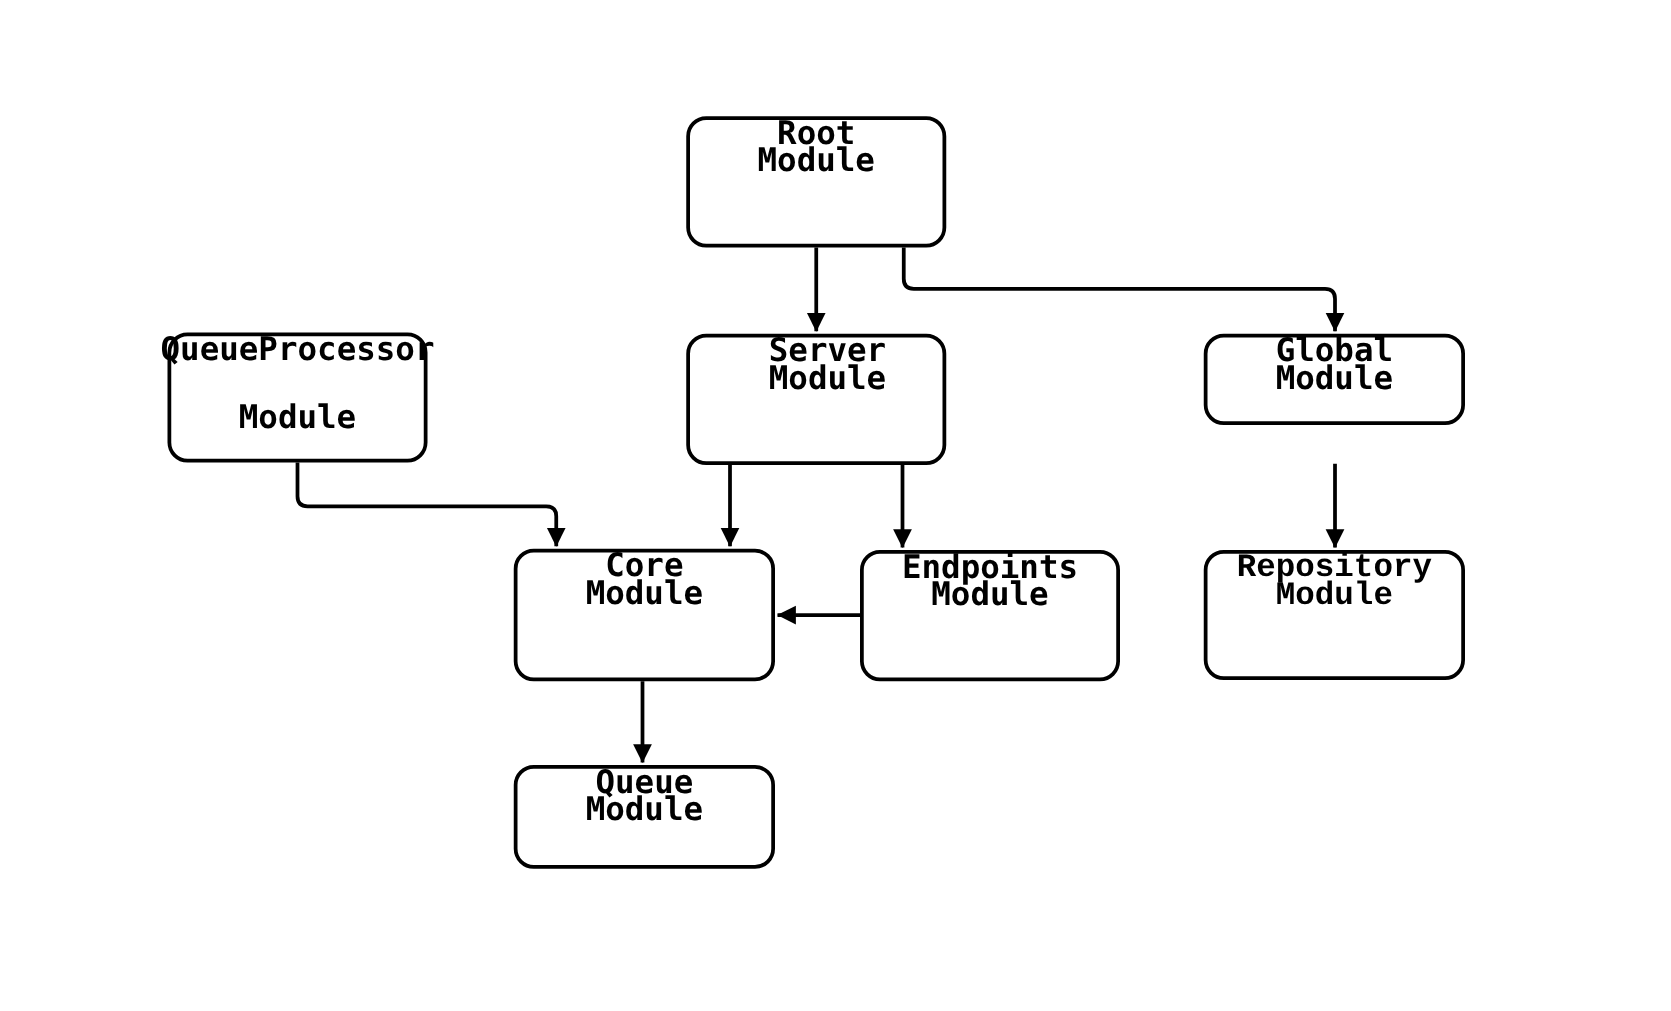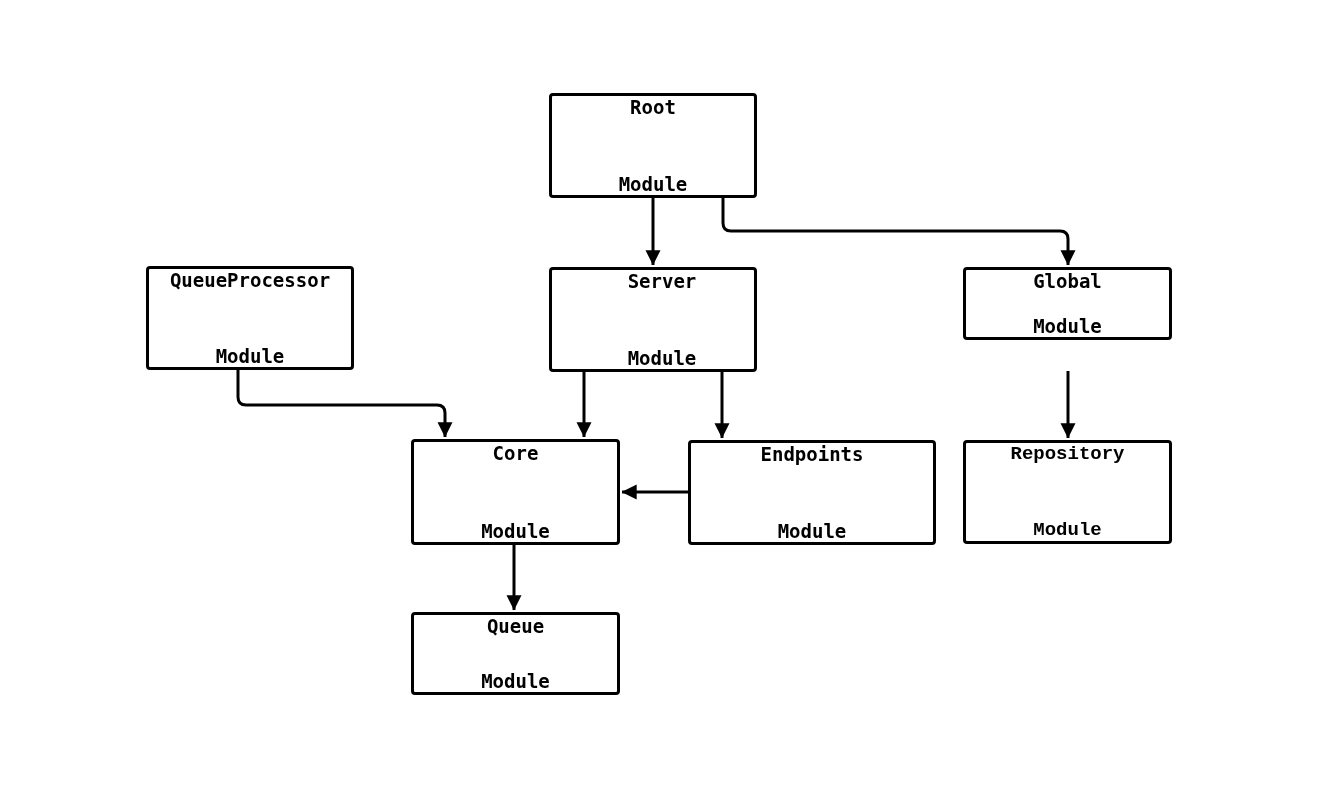--- a/index.html
+++ b/index.html
@@ -26,38 +26,38 @@
   .edge-layer path.edge {
     fill: none;
     stroke: #000000;
     stroke-width: 3;
   }
   .node {
     position: absolute;
     box-sizing: border-box;
     background: #ffffff;
     border: 3px solid #000000;
-    border-radius: 4px;
+    border-radius: 16px;
     display: flex;
     flex-direction: column;
     align-items: center;
-    justify-content: space-between;
+    justify-content: flex-start;
     text-align: center;
     font-weight: bold;
-    font-size: 19px;
+    font-size: 26px;
     line-height: 22px;
     color: #000000;
   }
   
   .node-root          { left: 549px; top: 93px;  width: 208px; height: 105px; }
-  .node-queueprocessor{ left: 146px; top: 266px; width: 208px; height: 104px; }
+  .node-queueprocessor{ left: 134px; top: 266px; width: 208px; height: 104px; gap: 32px; }
   .node-server        { left: 549px; top: 267px; width: 208px; height: 105px; padding-left: 18px; }
   .node-global        { left: 963px; top: 267px; width: 209px; height: 73px; }
   .node-core          { left: 411px; top: 439px; width: 209px; height: 106px; }
-  .node-endpoints     { left: 688px; top: 440px; width: 248px; height: 105px; }
+  .node-endpoints     { left: 688px; top: 440px; width: 208px; height: 105px; }
   .node-repository    { left: 963px; top: 440px; width: 209px; height: 104px; font-family: Liberation Mono, monospace; }
   .node-queue         { left: 411px; top: 612px; width: 209px; height: 83px; }
 </style>
 </head>
 <body>
 
 <div class="canvas">
 
   <svg class="edge-layer" width="1337" height="809" viewBox="0 0 1337 809" xmlns="http://www.w3.org/2000/svg">
     <defs>

